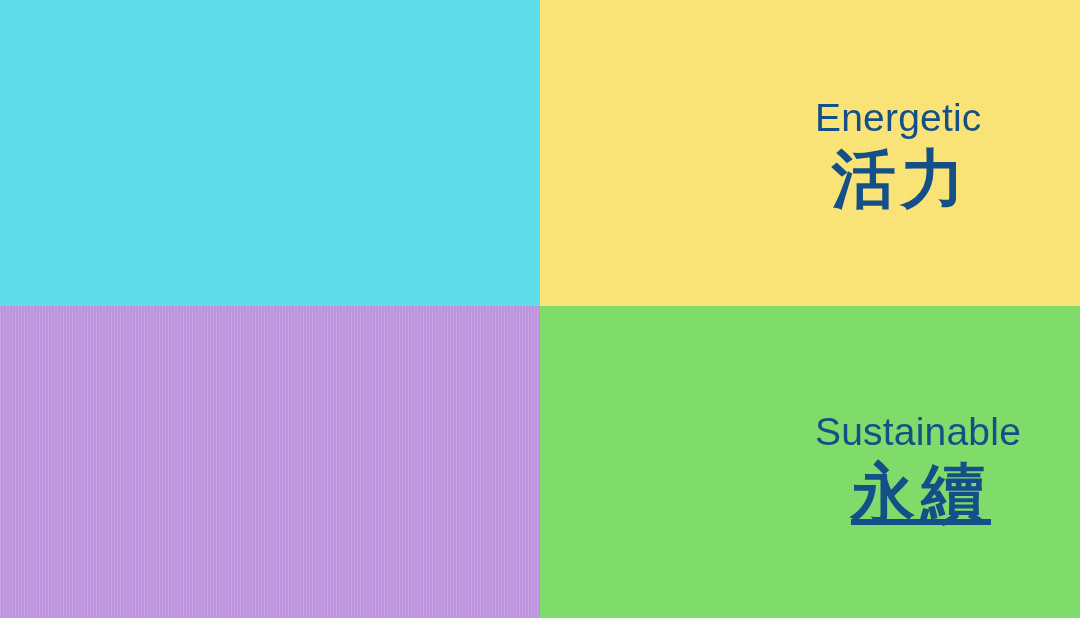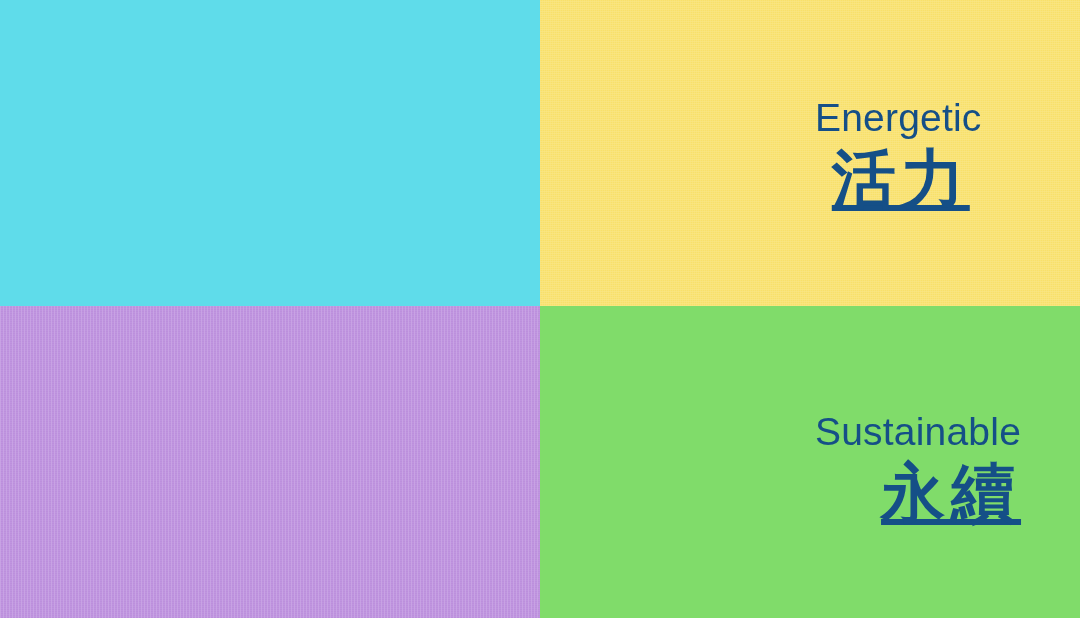--- a/index.html
+++ b/index.html
@@ -53,40 +53,40 @@
 
   
   .stack {
     position: absolute;
     text-align: center;
     line-height: 1;
     white-space: nowrap;
   }
   .stack.right { left: 0;   transform: translateX(275px); }
   .q-tr .stack { top: 98px; }
-  .q-br .stack { top: 106px; text-align: right; }
+  .q-br .stack { top: 106px; }
 
   .label-en {
     display: block;
     font-size: 39px;
     font-weight: 500;
     letter-spacing: .2px;
     line-height: 1.05;
   }
 
   .label-zh {
     display: block;
     margin-top: 6px;
     font-size: 64px;
     font-weight: 700;
     letter-spacing: 3px;
     line-height: 1.08;
     text-indent: 3px;
   }
-  .q-tr .label-zh { letter-spacing: 5px; text-indent: 5px; text-decoration: underline; }
+  .q-tr .label-zh { letter-spacing: 5px; text-indent: 5px; }
   .q-br .label-zh { letter-spacing: 6px; text-indent: 6px; text-decoration: underline; }
 </style>
 </head>
 <body>
 
 <div id="poster" style="width: 1080px; height: 618px;">
   <div class="grid">
 
     <div class="quad q-tl" style="background-color: rgb(95, 220, 234); color: rgb(21, 79, 135);">
       <div class="tex"></div>

